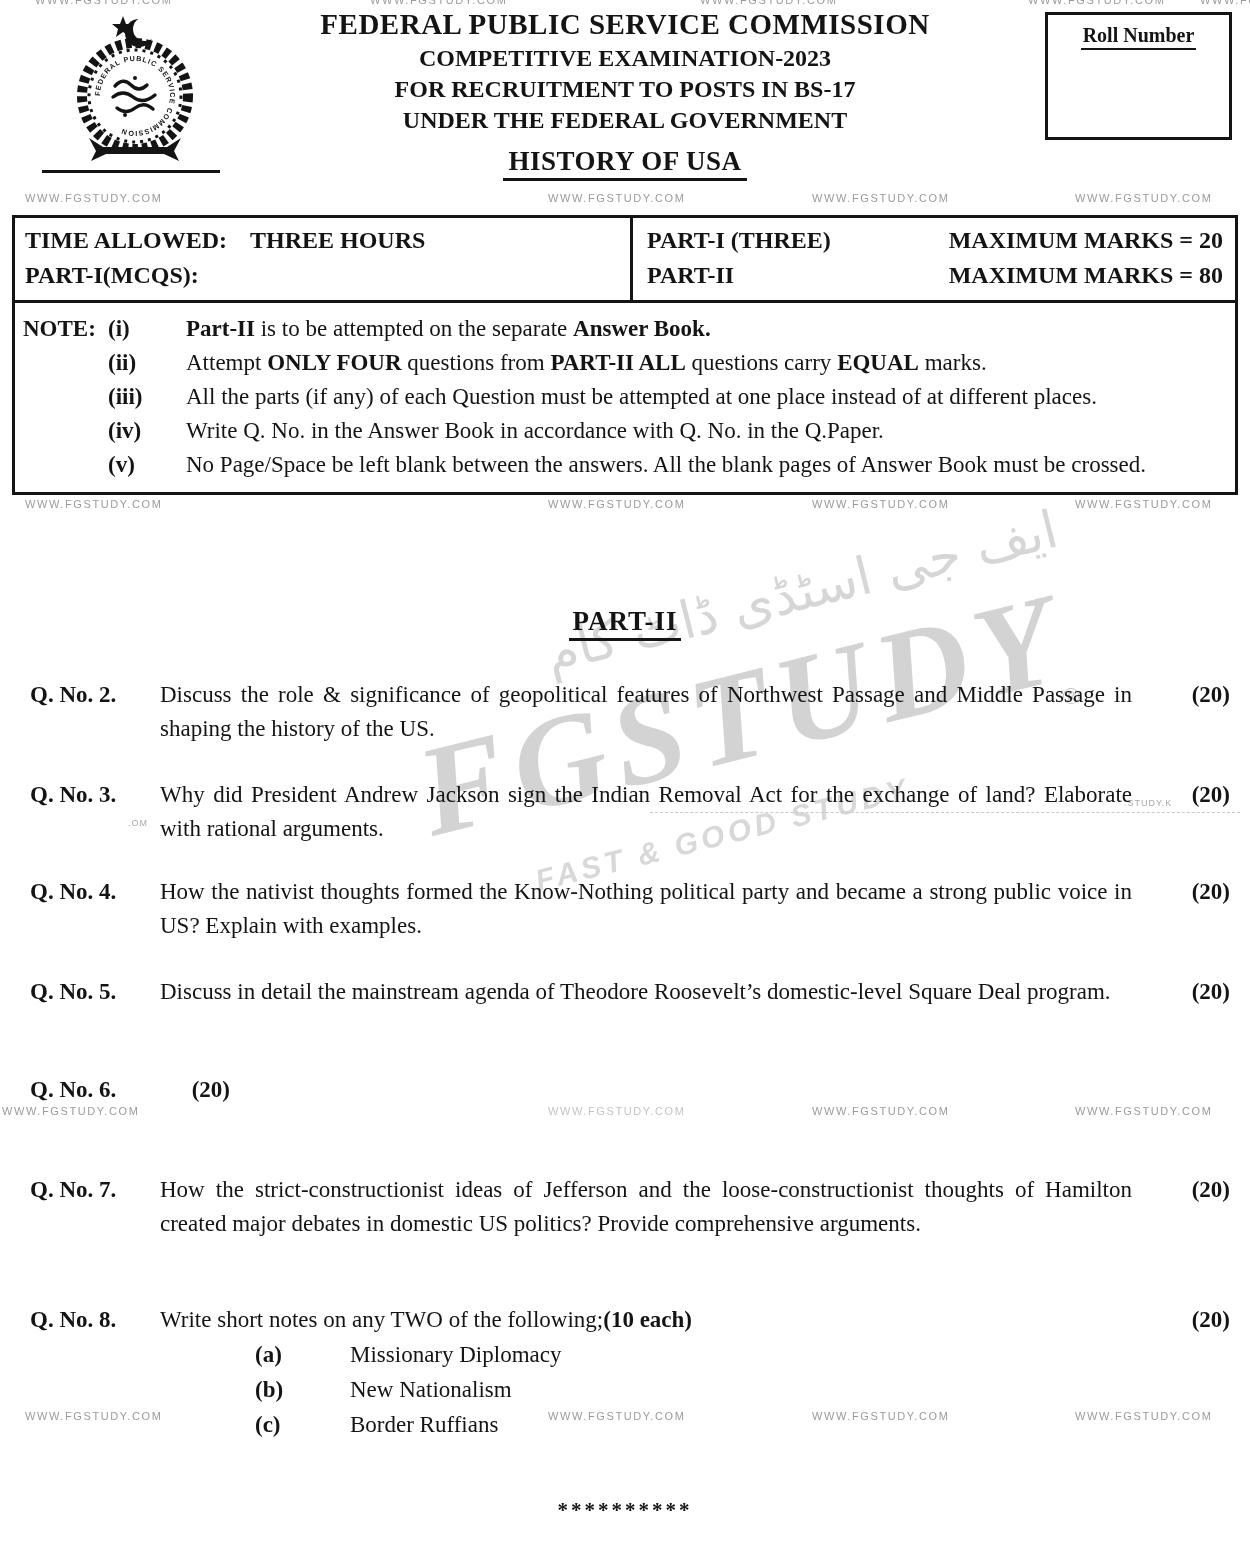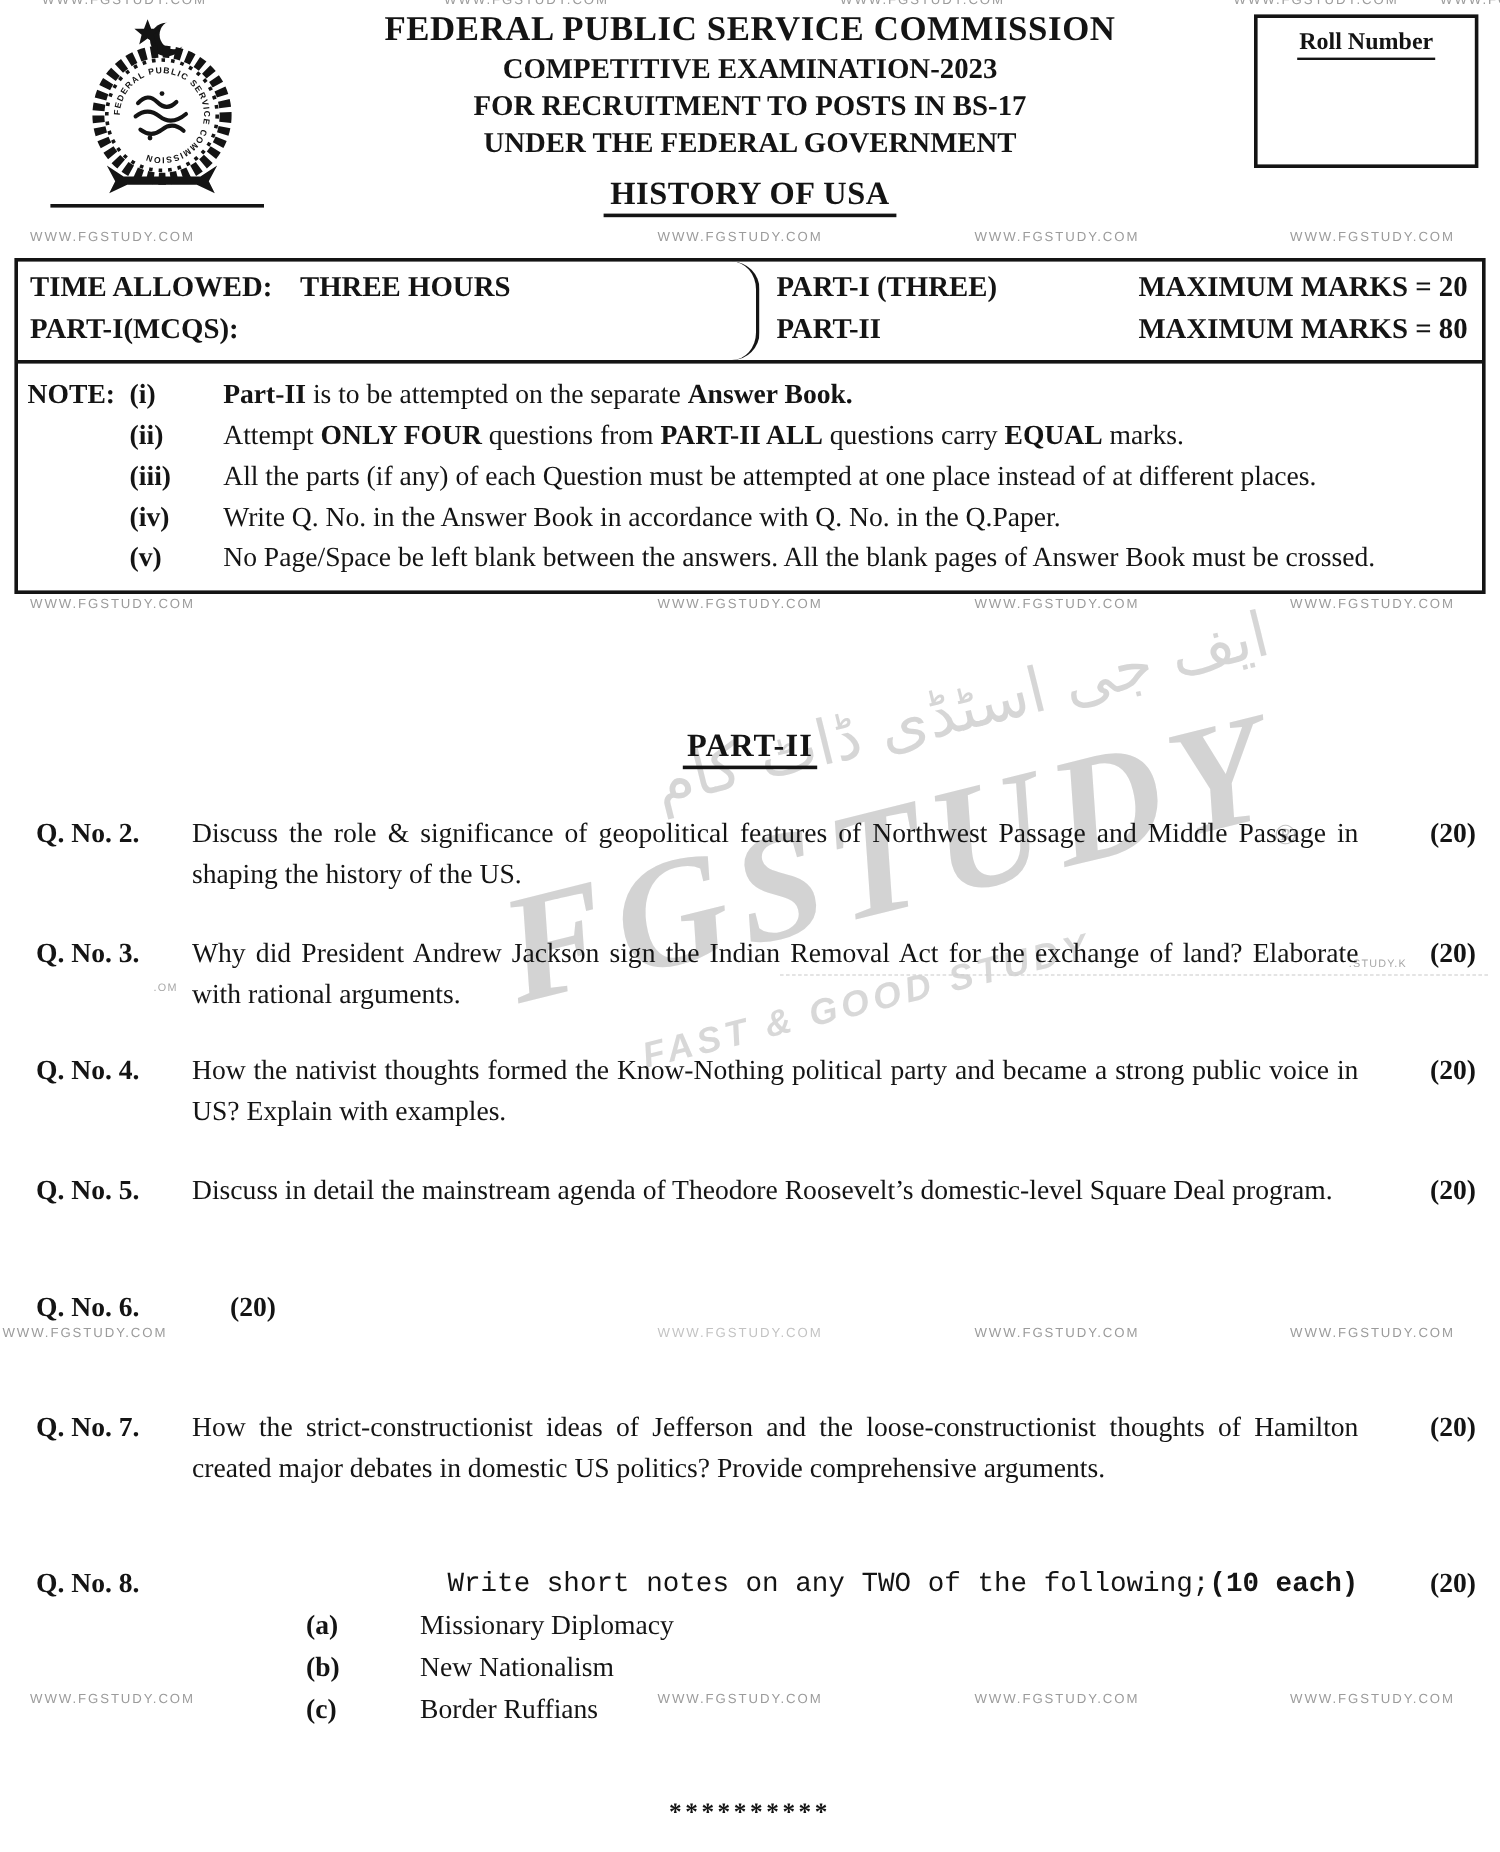--- a/index.html
+++ b/index.html
@@ -32,42 +32,42 @@
        border-bottom:3px solid #141414;padding:0 5px 1px 5px;letter-spacing:.5px;}
   .rollbox{position:absolute;left:1045px;top:12px;width:181px;height:122px;
        border:3px solid #141414;text-align:center;}
   .rolltext{display:inline-block;margin-top:9px;font-weight:bold;font-size:20px;
        border-bottom:2px solid #141414;padding:0 2px 1px 2px;}
   
   .infotable{position:absolute;left:12px;top:215px;width:1226px;border:3px solid #141414;
        box-sizing:border-box;}
   .info-row{display:flex;border-bottom:3px solid #141414;font-weight:bold;font-size:24px;}
   .info-left{width:618px;flex:none;border-right:3px solid #141414;box-sizing:border-box;
-       padding:5px 8px 7px 10px;border-radius:23px;}
+       padding:5px 8px 7px 10px;}
   .info-right{flex:1;padding:5px 12px 7px 14px;}
   .info-line{display:flex;line-height:35px;}
   .info-line .lab{width:225px;flex:none;}
   .info-line2{display:flex;justify-content:space-between;line-height:35px;}
   .notebox{padding:9px 8px 10px 8px;font-size:23px;}
   .note-row{display:flex;line-height:33px;margin-bottom:1px;}
   .note-label{width:85px;flex:none;font-weight:bold;}
   .note-num{width:78px;flex:none;font-weight:bold;}
   .note-text{flex:1;text-align:justify;padding-right:8px;}
   .b{font-weight:bold;}
   
   .part2{position:absolute;top:606px;left:0;width:100%;text-align:center;}
   .part2 span{display:inline-block;font-weight:bold;font-size:27px;letter-spacing:1px;
        border-bottom:3px solid #141414;padding:0 3px 1px 3px;}
   .qwrap{position:absolute;left:30px;top:0;width:1200px;font-size:23px;}
   .q{position:absolute;left:0;width:1200px;display:flex;line-height:34px;}
   .qcol{display:block;}
   .qmain{display:flex;line-height:34px;}
   .qlabel{width:130px;flex:none;font-weight:bold;}
   .qtext{flex:1;text-align:justify;padding-right:28px;}
-  .q8text{display:flex;justify-content:flex-end;padding-right:28px;font-family:Liberation Mono, monospace;}
+  .q8text{display:flex;justify-content:flex-start;padding-right:28px;}
   .qextra{font-weight:bold;}
   .qmarks{width:70px;flex:none;text-align:right;font-weight:bold;}
   .subitem{display:flex;margin-left:225px;line-height:35px;}
   .subitem:first-of-type{margin-top:11px;}
   .sub-label{width:95px;flex:none;font-weight:bold;}
   .stars{position:absolute;top:1498px;left:0;width:100%;text-align:center;
        font-weight:bold;font-size:21px;letter-spacing:3px;}
 </style>
 </head>
 <body>

